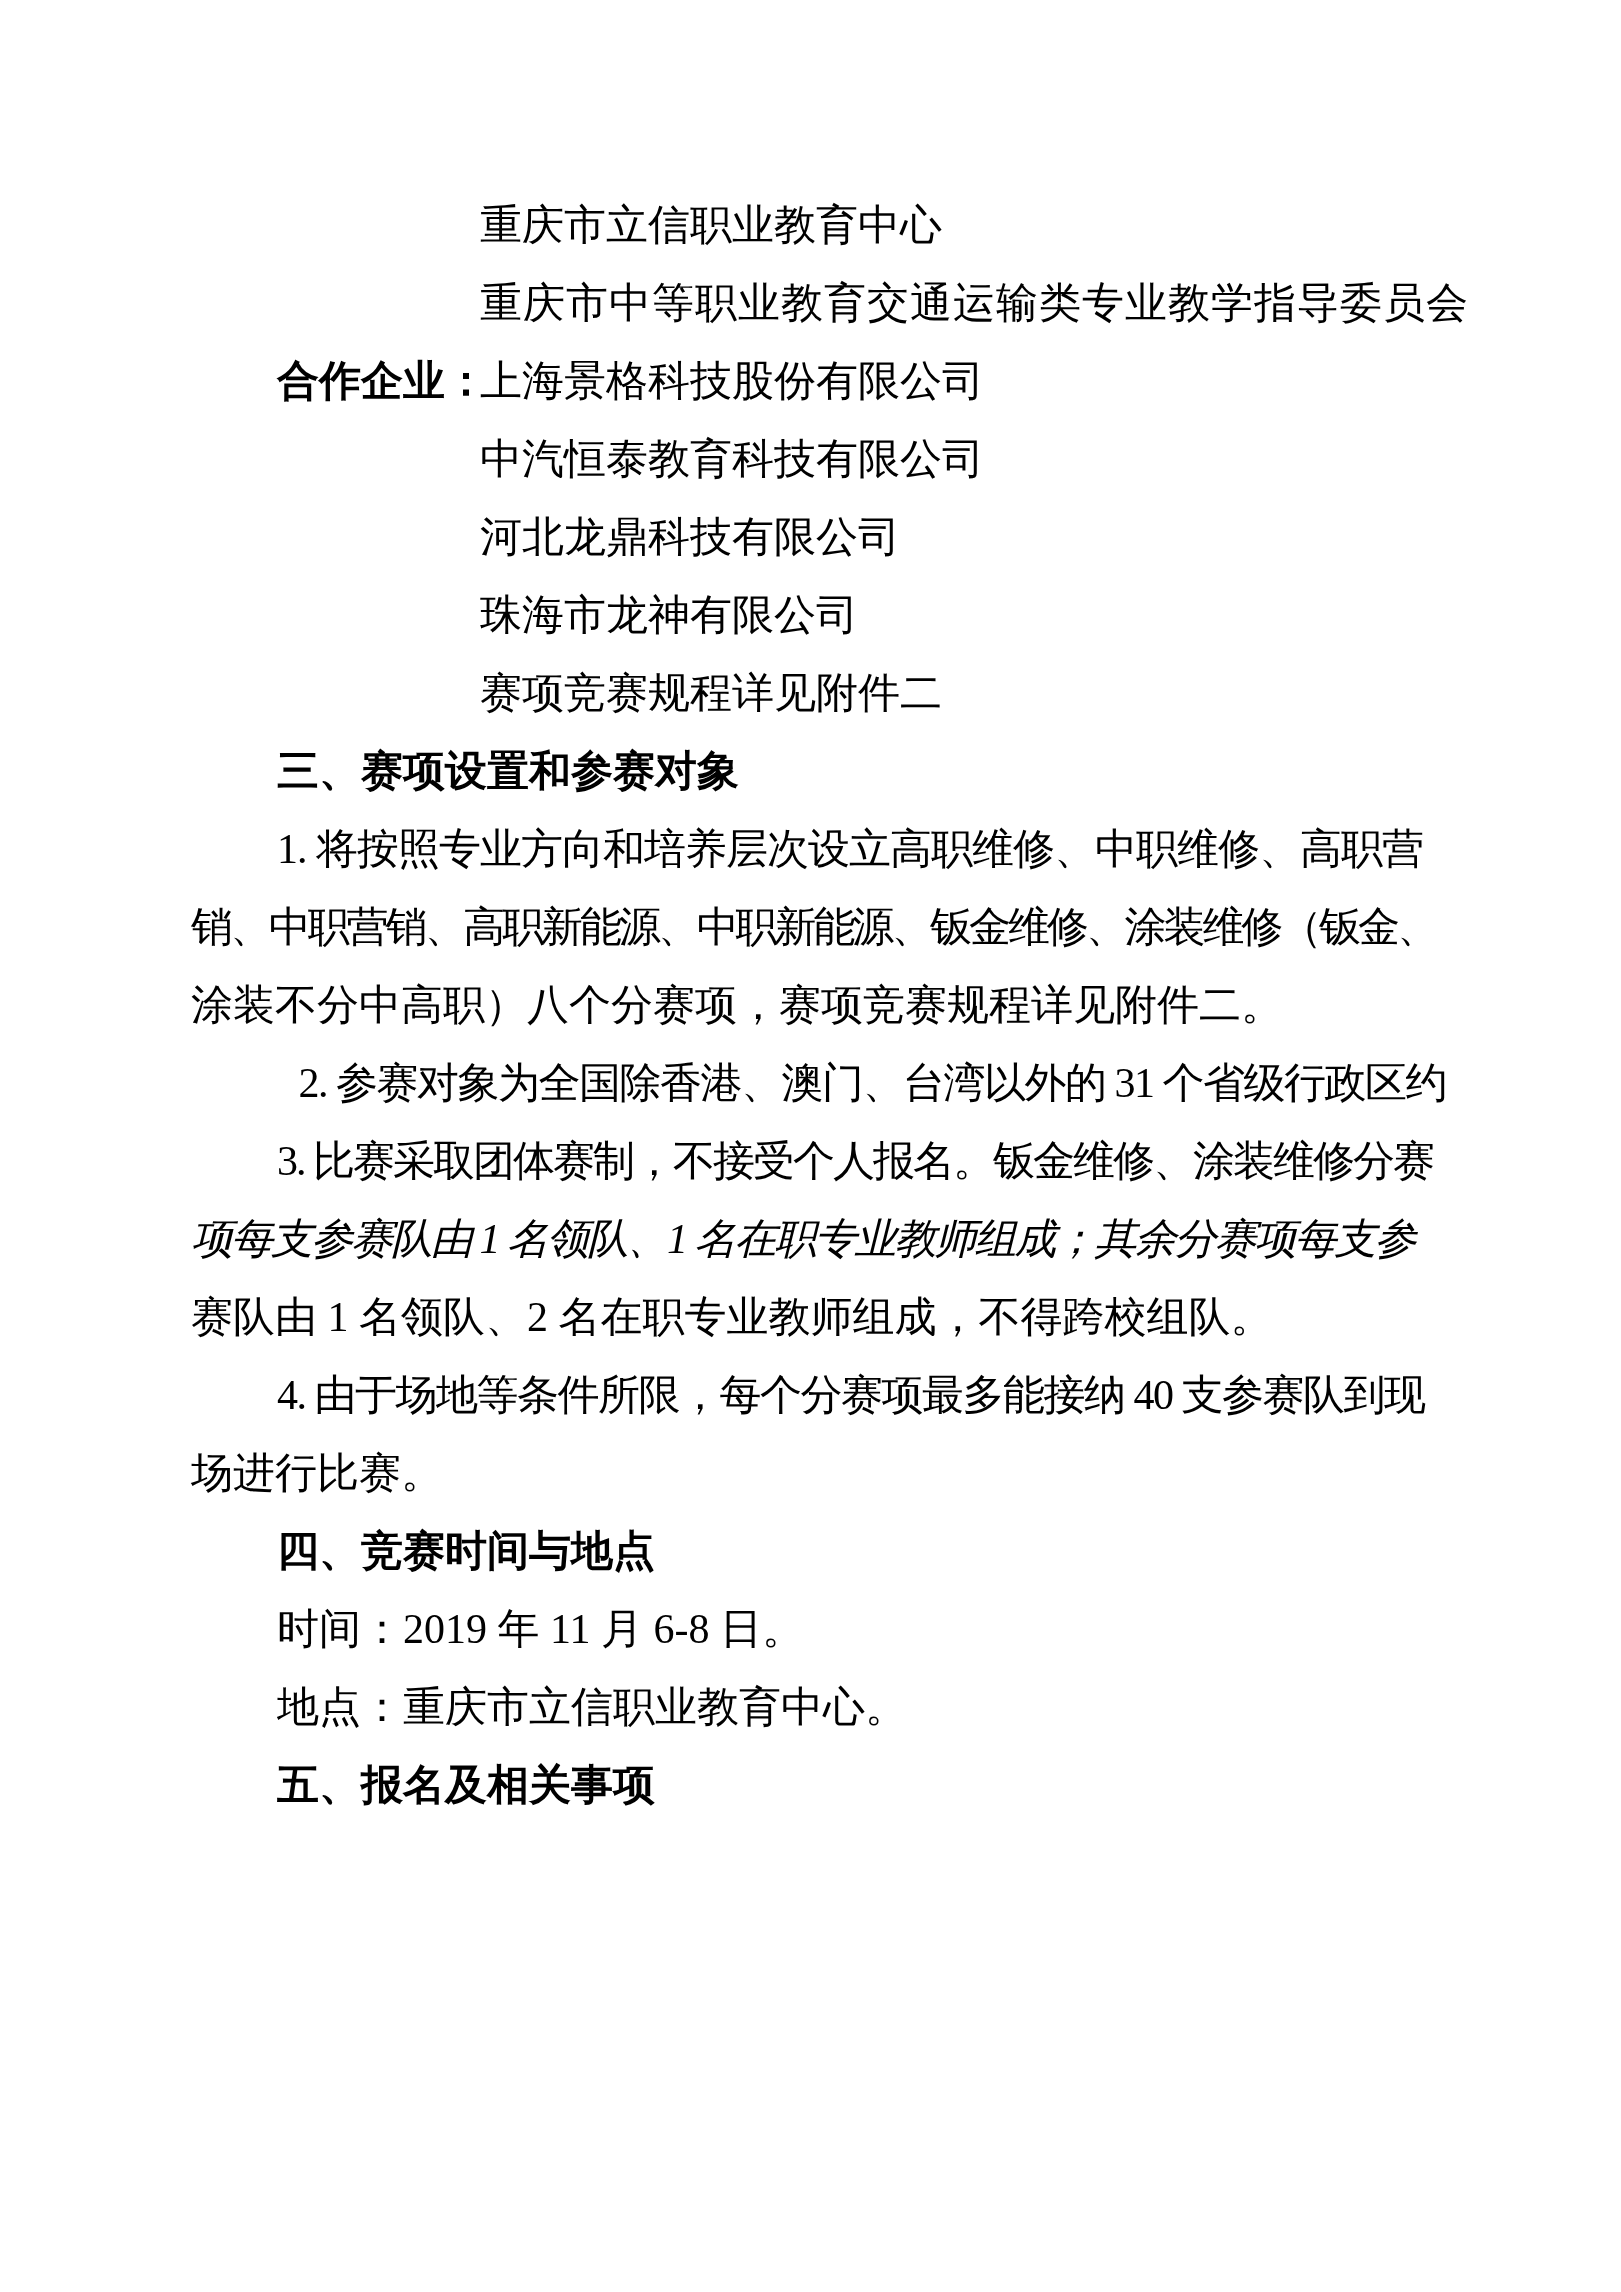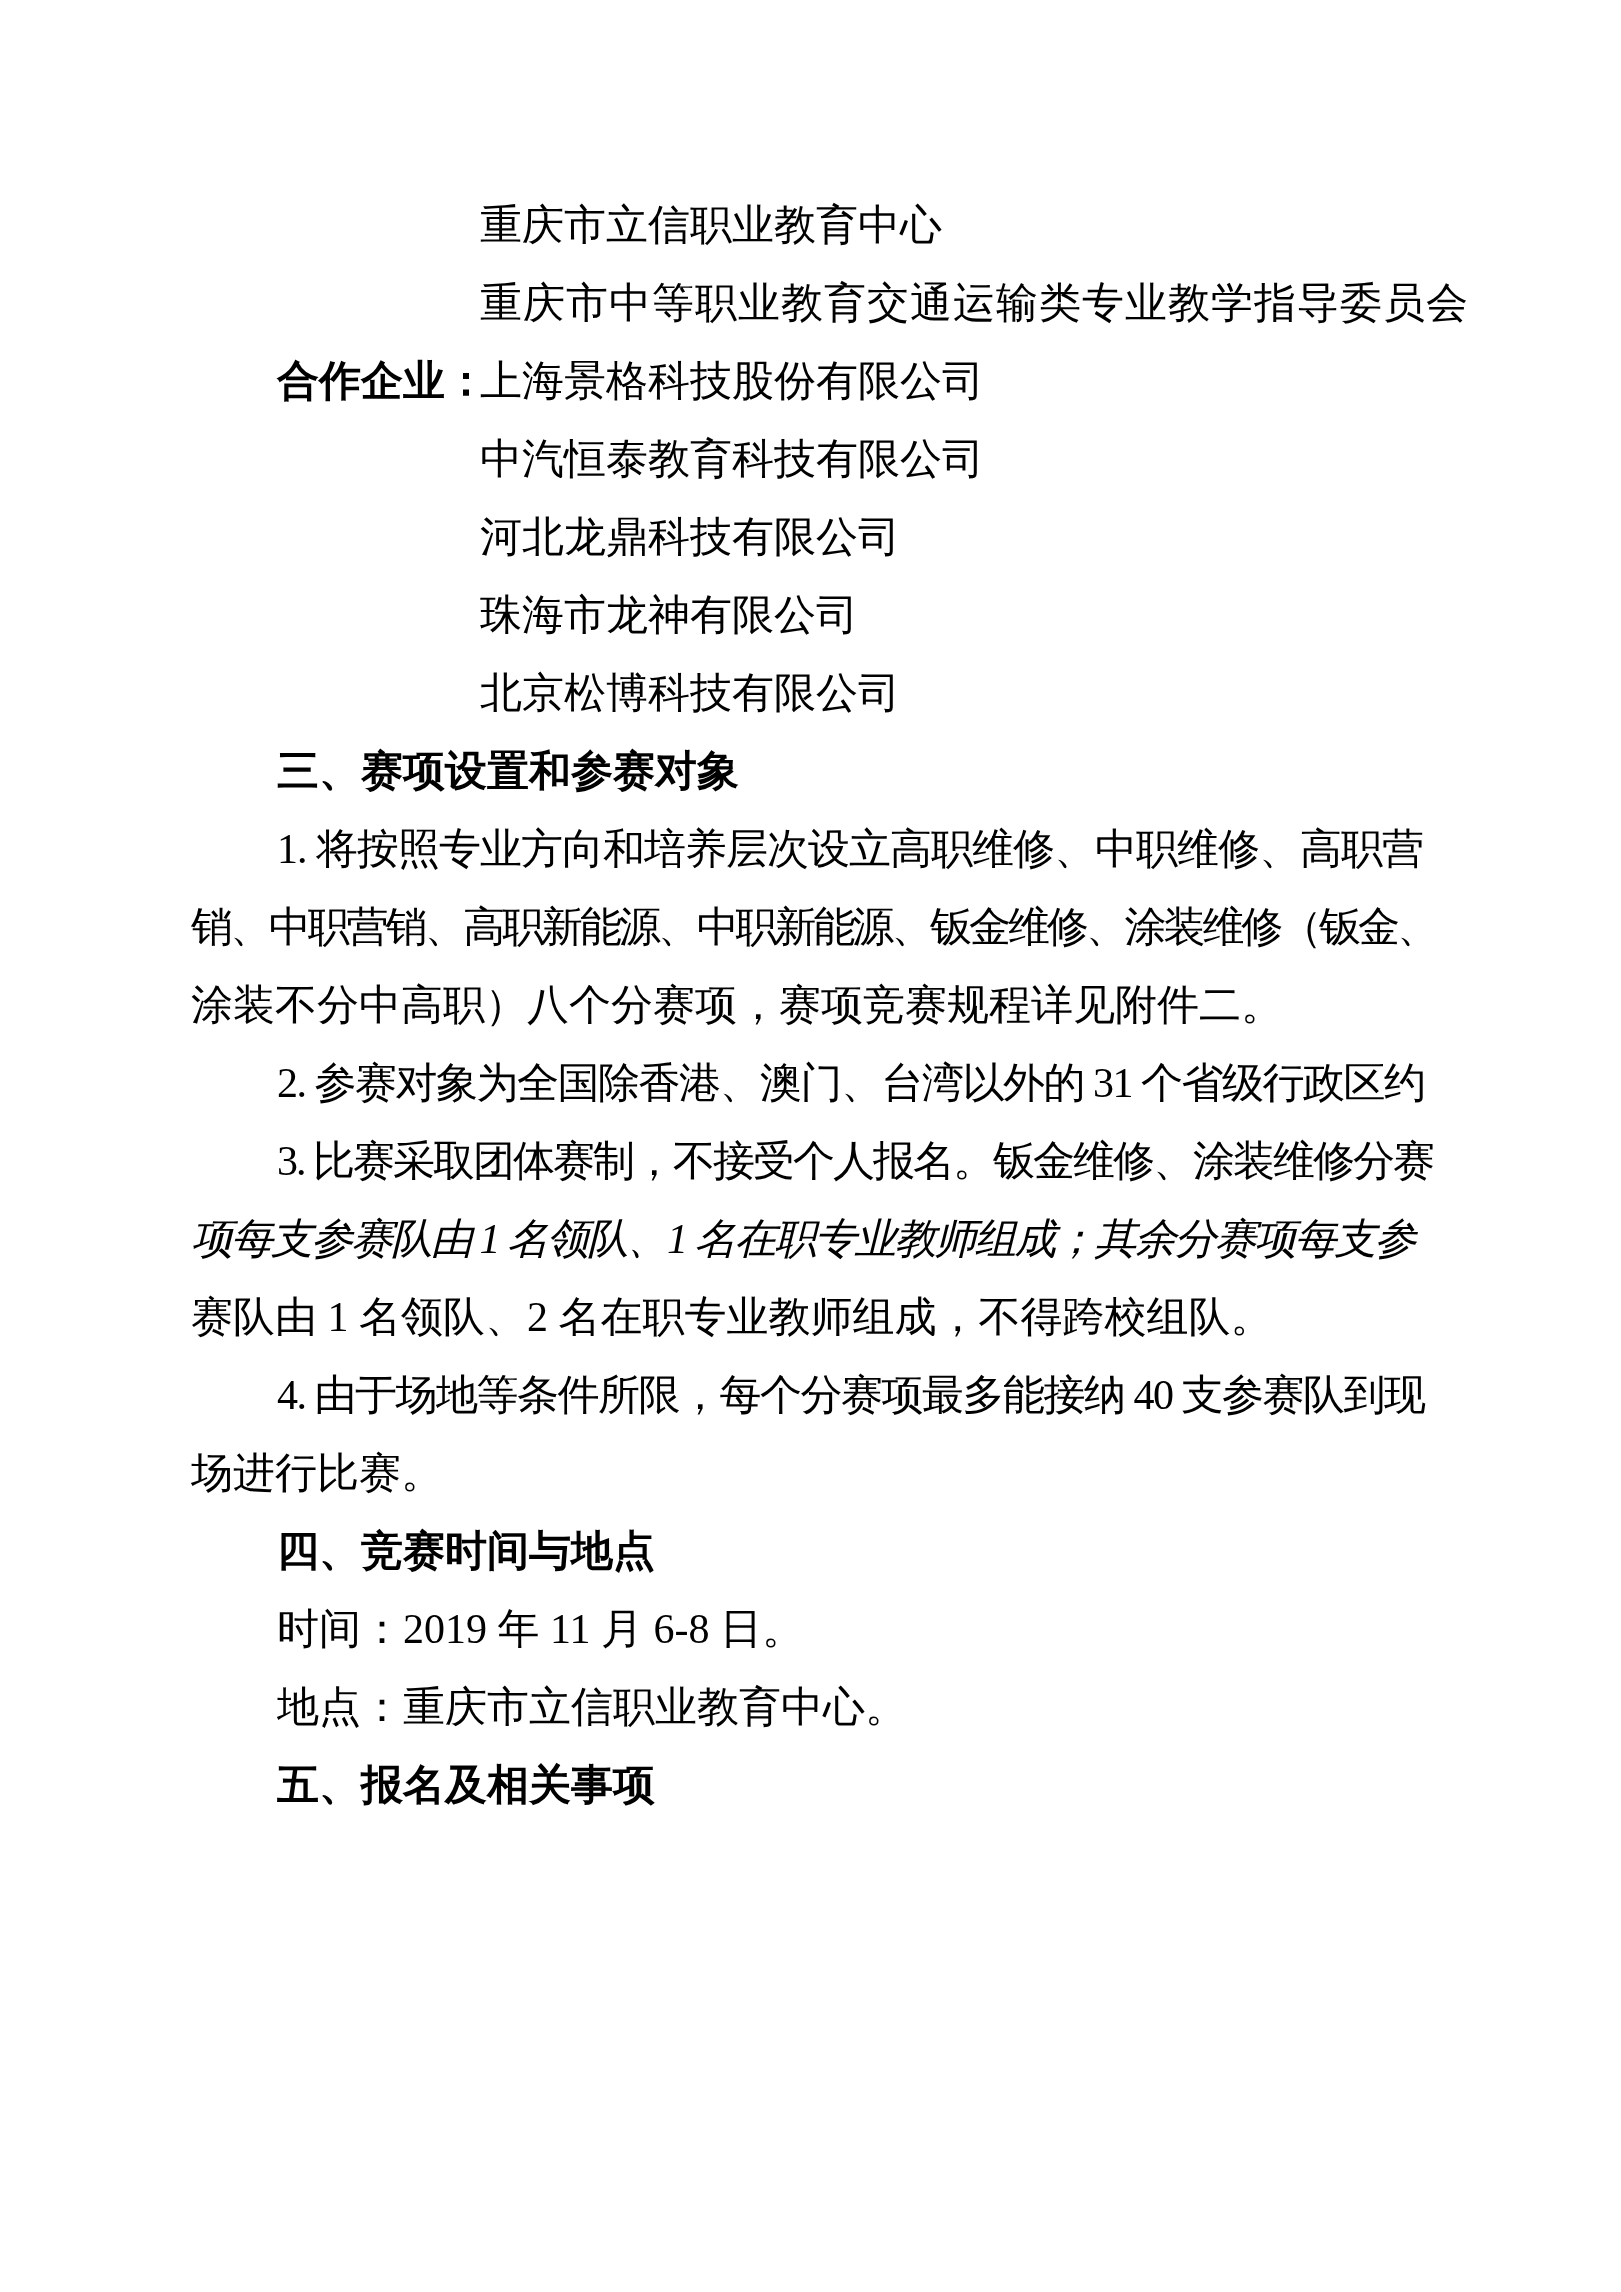--- a/index.html
+++ b/index.html
@@ -53,26 +53,26 @@
 <body>
 
 <div class="page">
   <div class="content" id="content">
       <div class="line company">重庆市立信职业教育中心</div>
       <div class="line company" style="letter-spacing: 1px;">重庆市中等职业教育交通运输类专业教学指导委员会</div>
       <div class="line labelline"><span class="label">合作企业：</span><span>上海景格科技股份有限公司</span></div>
       <div class="line company">中汽恒泰教育科技有限公司</div>
       <div class="line company">河北龙鼎科技有限公司</div>
       <div class="line company">珠海市龙神有限公司</div>
-      <div class="line company">北京松博科技有限公司</div>
+      <div class="line company">赛项竞赛规程详见附件二</div>
       <div class="line heading">三、赛项设置和参赛对象</div>
       <div class="line indent" style="letter-spacing: -1px;">1. 将按照专业方向和培养层次设立高职维修、中职维修、高职营</div>
       <div class="line flush" style="letter-spacing: -3.1px;">销、中职营销、高职新能源、中职新能源、钣金维修、涂装维修（钣金、</div>
       <div class="line flush">涂装不分中高职）八个分赛项，赛项竞赛规程详见附件二。</div>
-      <div class="line indent" style="letter-spacing: -1.5px;">2. 参赛对象为全国除香港、澳门、台湾以外的 31 个省级行政区约</div>
+      <div class="line indent" style="letter-spacing: -1.5px; text-align: right;">2. 参赛对象为全国除香港、澳门、台湾以外的 31 个省级行政区约</div>
       <div class="line indent" style="letter-spacing: -2px;">3. 比赛采取团体赛制，不接受个人报名。钣金维修、涂装维修分赛</div>
       <div class="line flush" style="letter-spacing: -2px; font-style: italic;">项每支参赛队由 1 名领队、1 名在职专业教师组成；其余分赛项每支参</div>
       <div class="line flush">赛队由 1 名领队、2 名在职专业教师组成，不得跨校组队。</div>
       <div class="line indent" style="letter-spacing: -1.5px;">4. 由于场地等条件所限，每个分赛项最多能接纳 40 支参赛队到现</div>
       <div class="line flush">场进行比赛。</div>
       <div class="line heading">四、竞赛时间与地点</div>
       <div class="line indent">时间：2019 年 11 月 6-8 日。</div>
       <div class="line indent">地点：重庆市立信职业教育中心。</div>
       <div class="line heading">五、报名及相关事项</div>
     </div>

